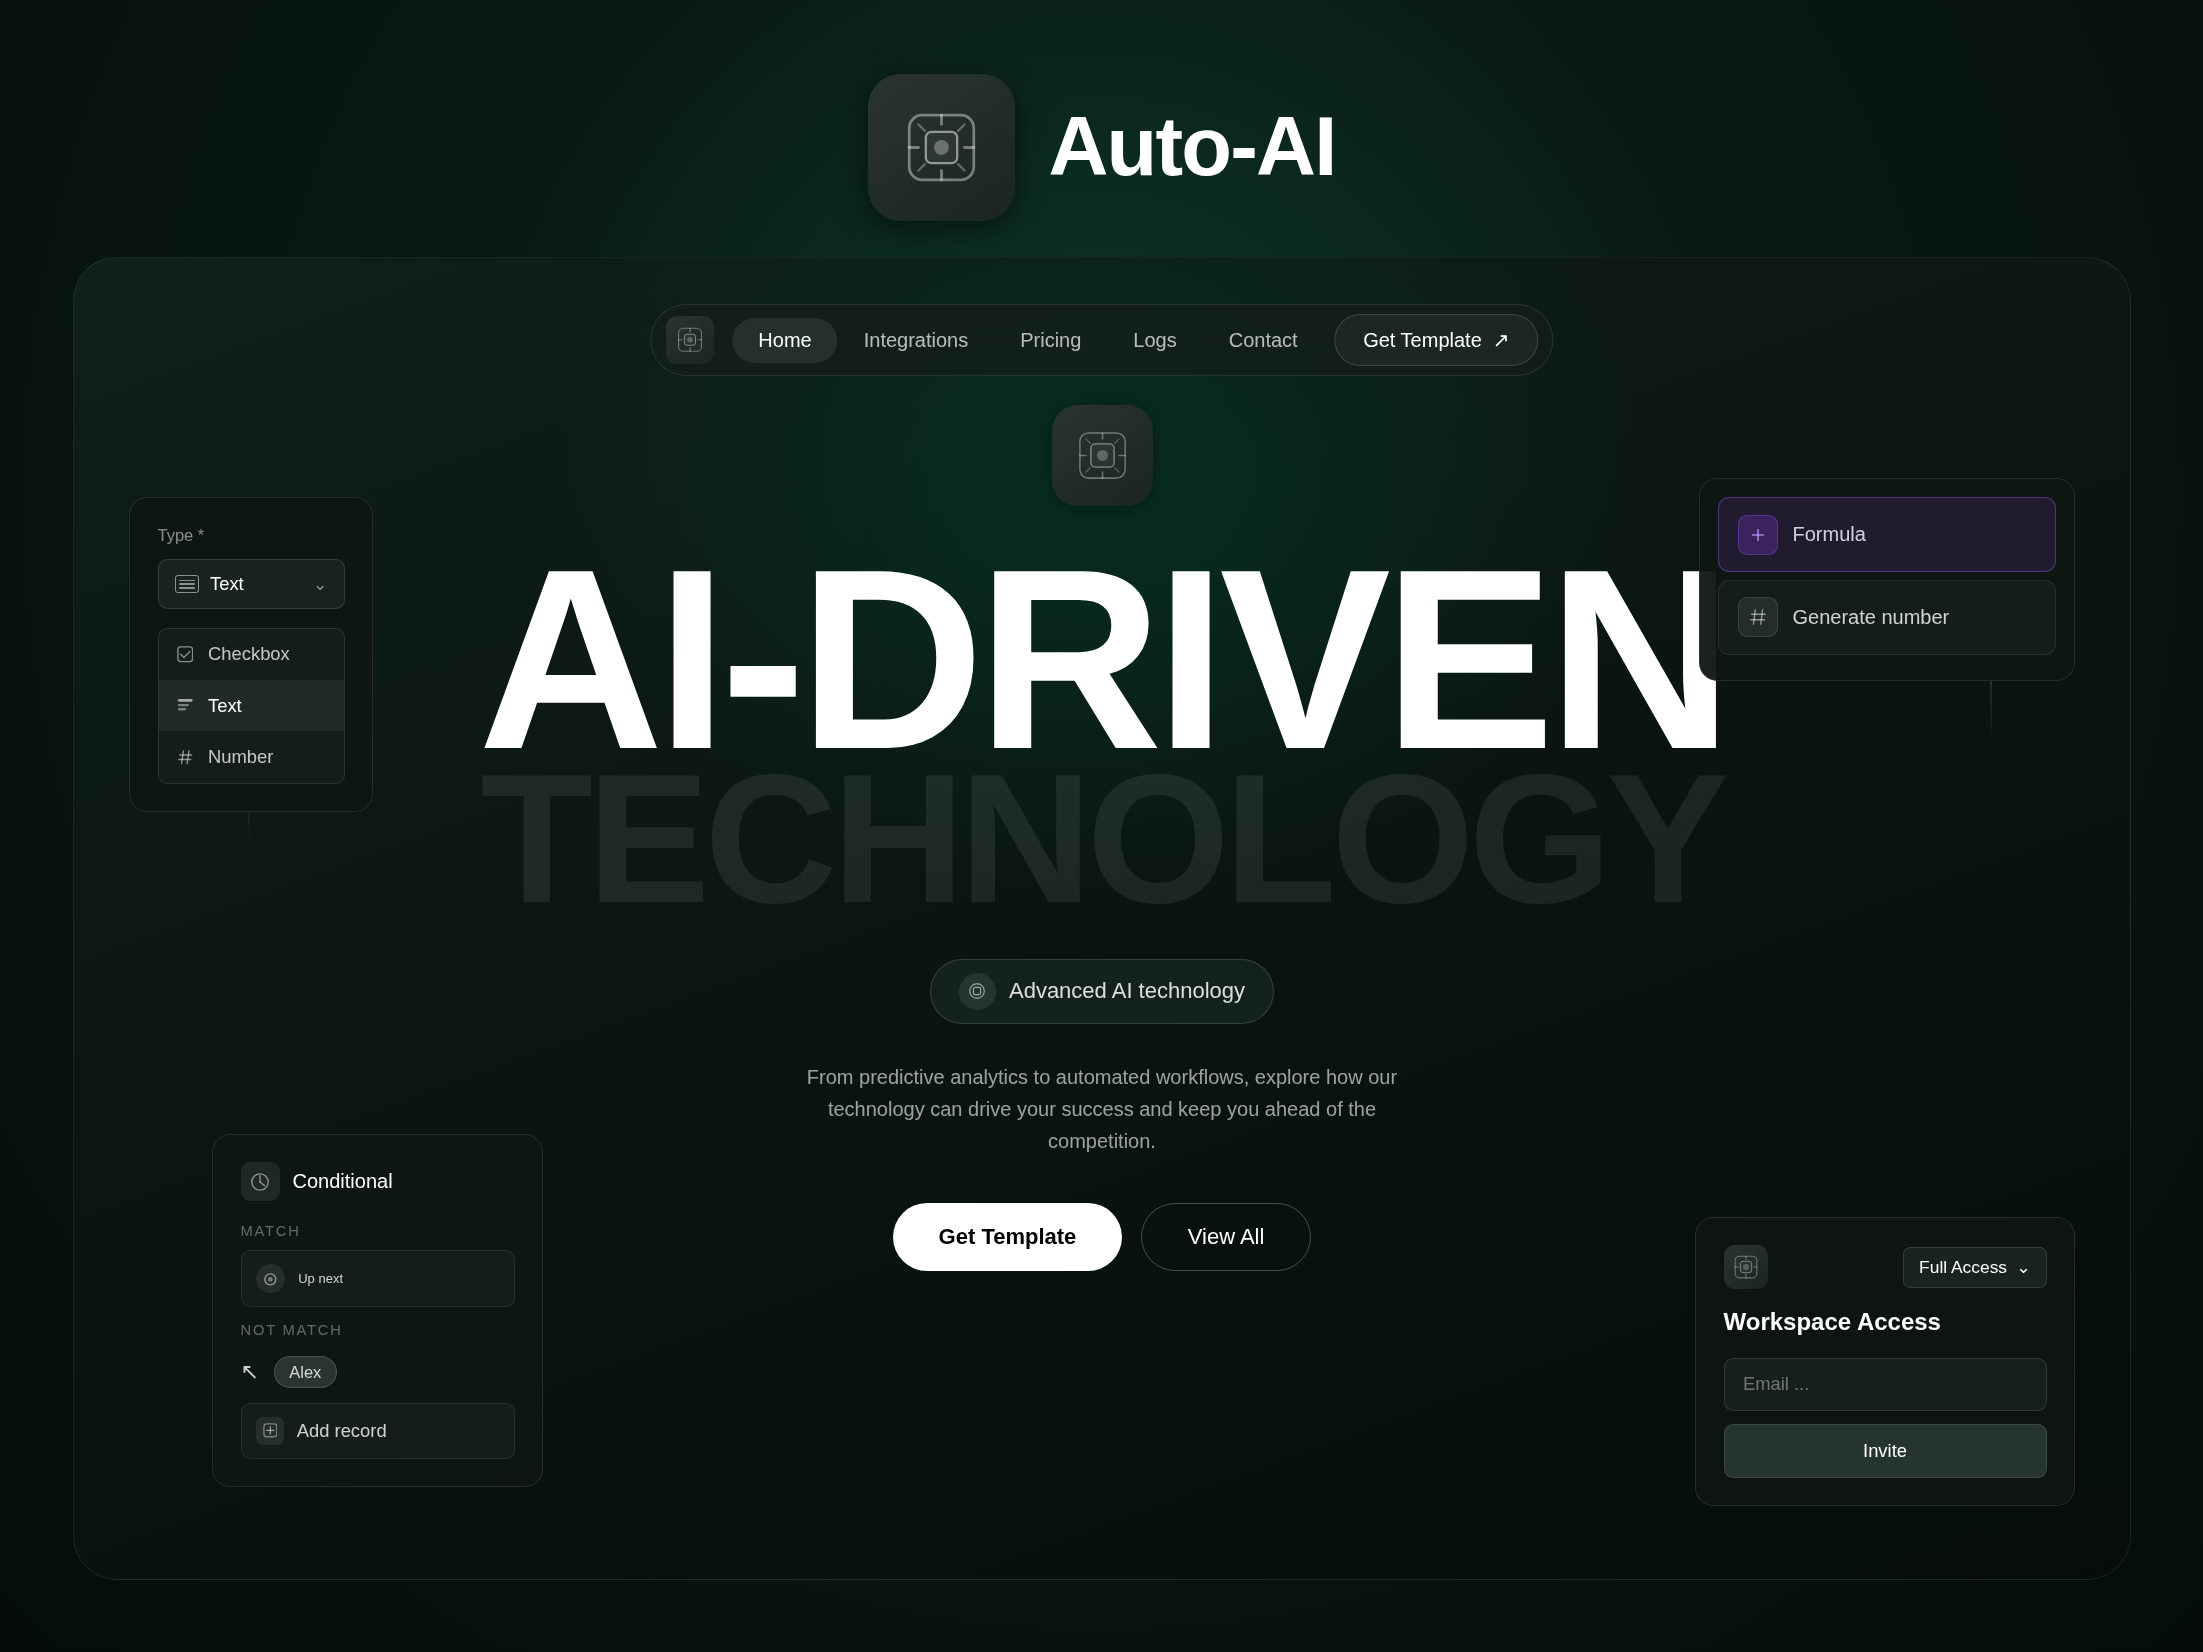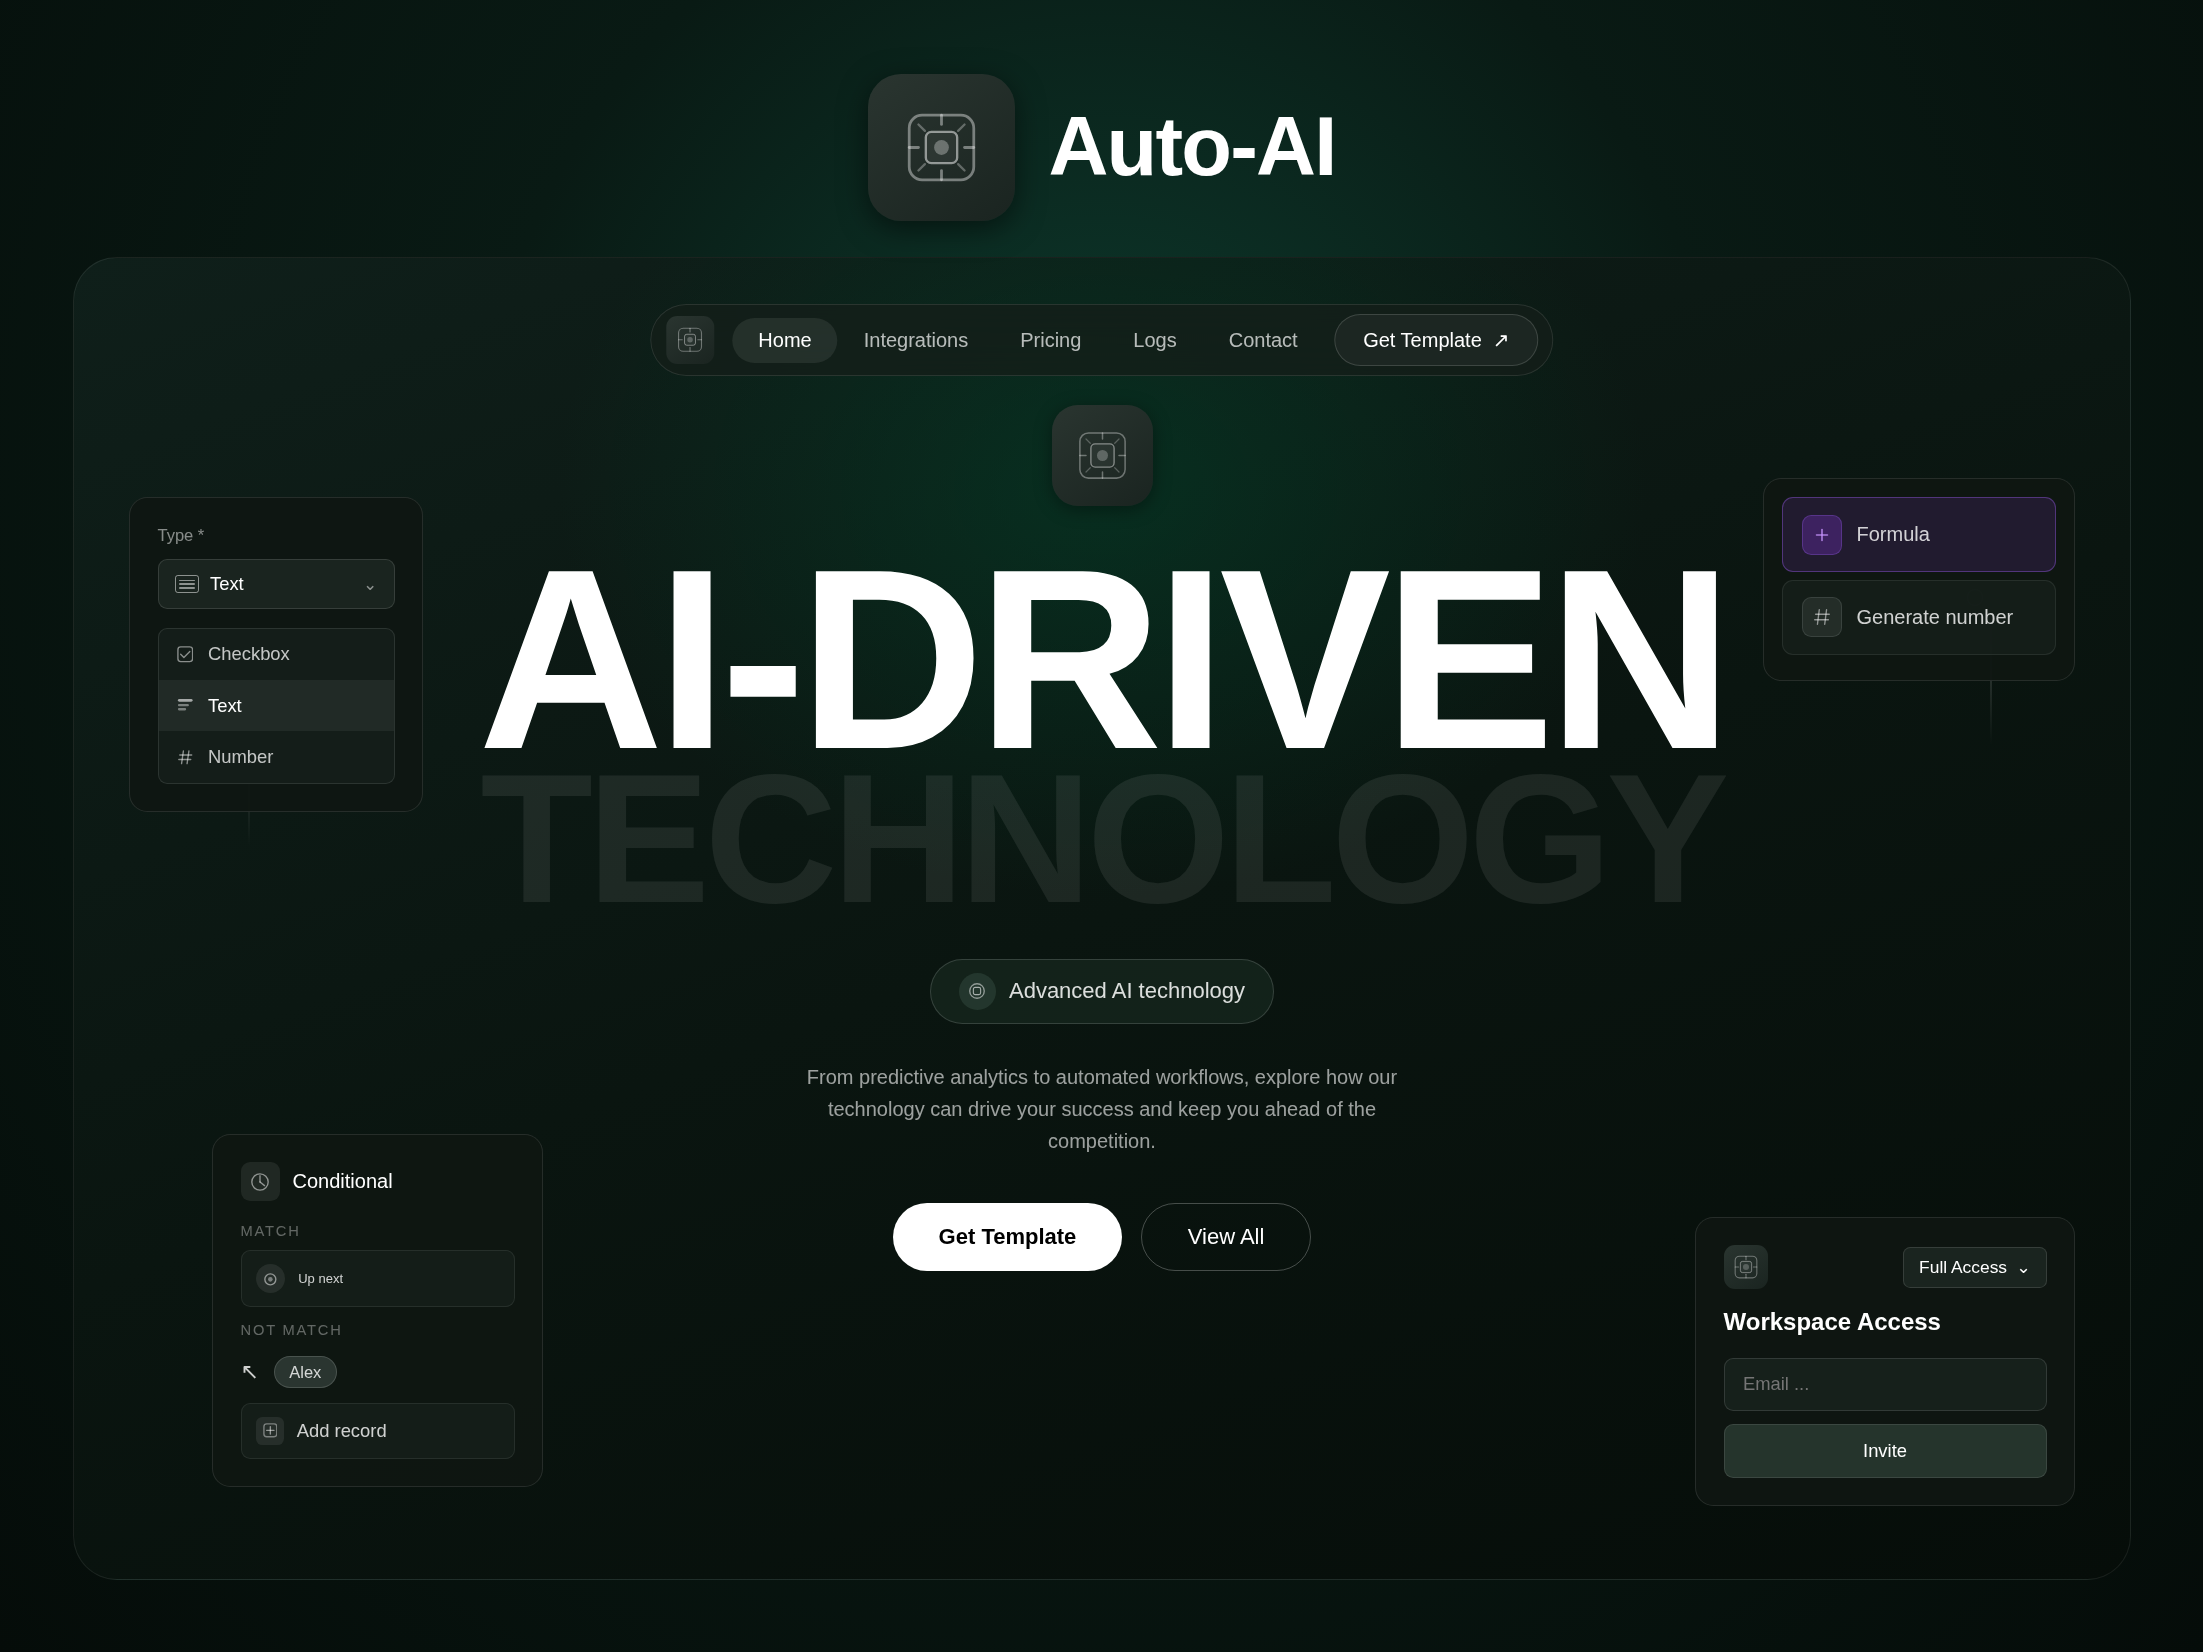--- a/index.html
+++ b/index.html
@@ -261,21 +261,21 @@
       border-radius: 46px;
       font-size: 22px;
       cursor: pointer;
     }
 
     
     .card-type-selector {
       position: absolute;
       left: 55px;
       top: 239px;
-      width: 294px;
+      width: 244px;
       background: rgba(15,22,18,0.95);
       border: 0.9px solid rgba(255,255,255,0.1);
       border-radius: 18.4px;
       padding: 27.5px;
       z-index: 20;
     }
 
     .card-label {
       font-size: 16.5px;
       color: rgba(255,255,255,0.5);
@@ -454,21 +454,21 @@
       color: rgba(255,255,255,0.8);
       font-size: 18.4px;
       margin-top: 7.3px;
     }
 
     
     .card-formula {
       position: absolute;
       right: 55px;
       top: 220px;
-      width: 312px;
+      width: 376px;
       background: rgba(15,22,18,0.95);
       border: 0.9px solid rgba(255,255,255,0.1);
       border-radius: 18.4px;
       padding: 18.4px;
       z-index: 20;
     }
 
     .formula-item {
       display: flex;
       align-items: center;

